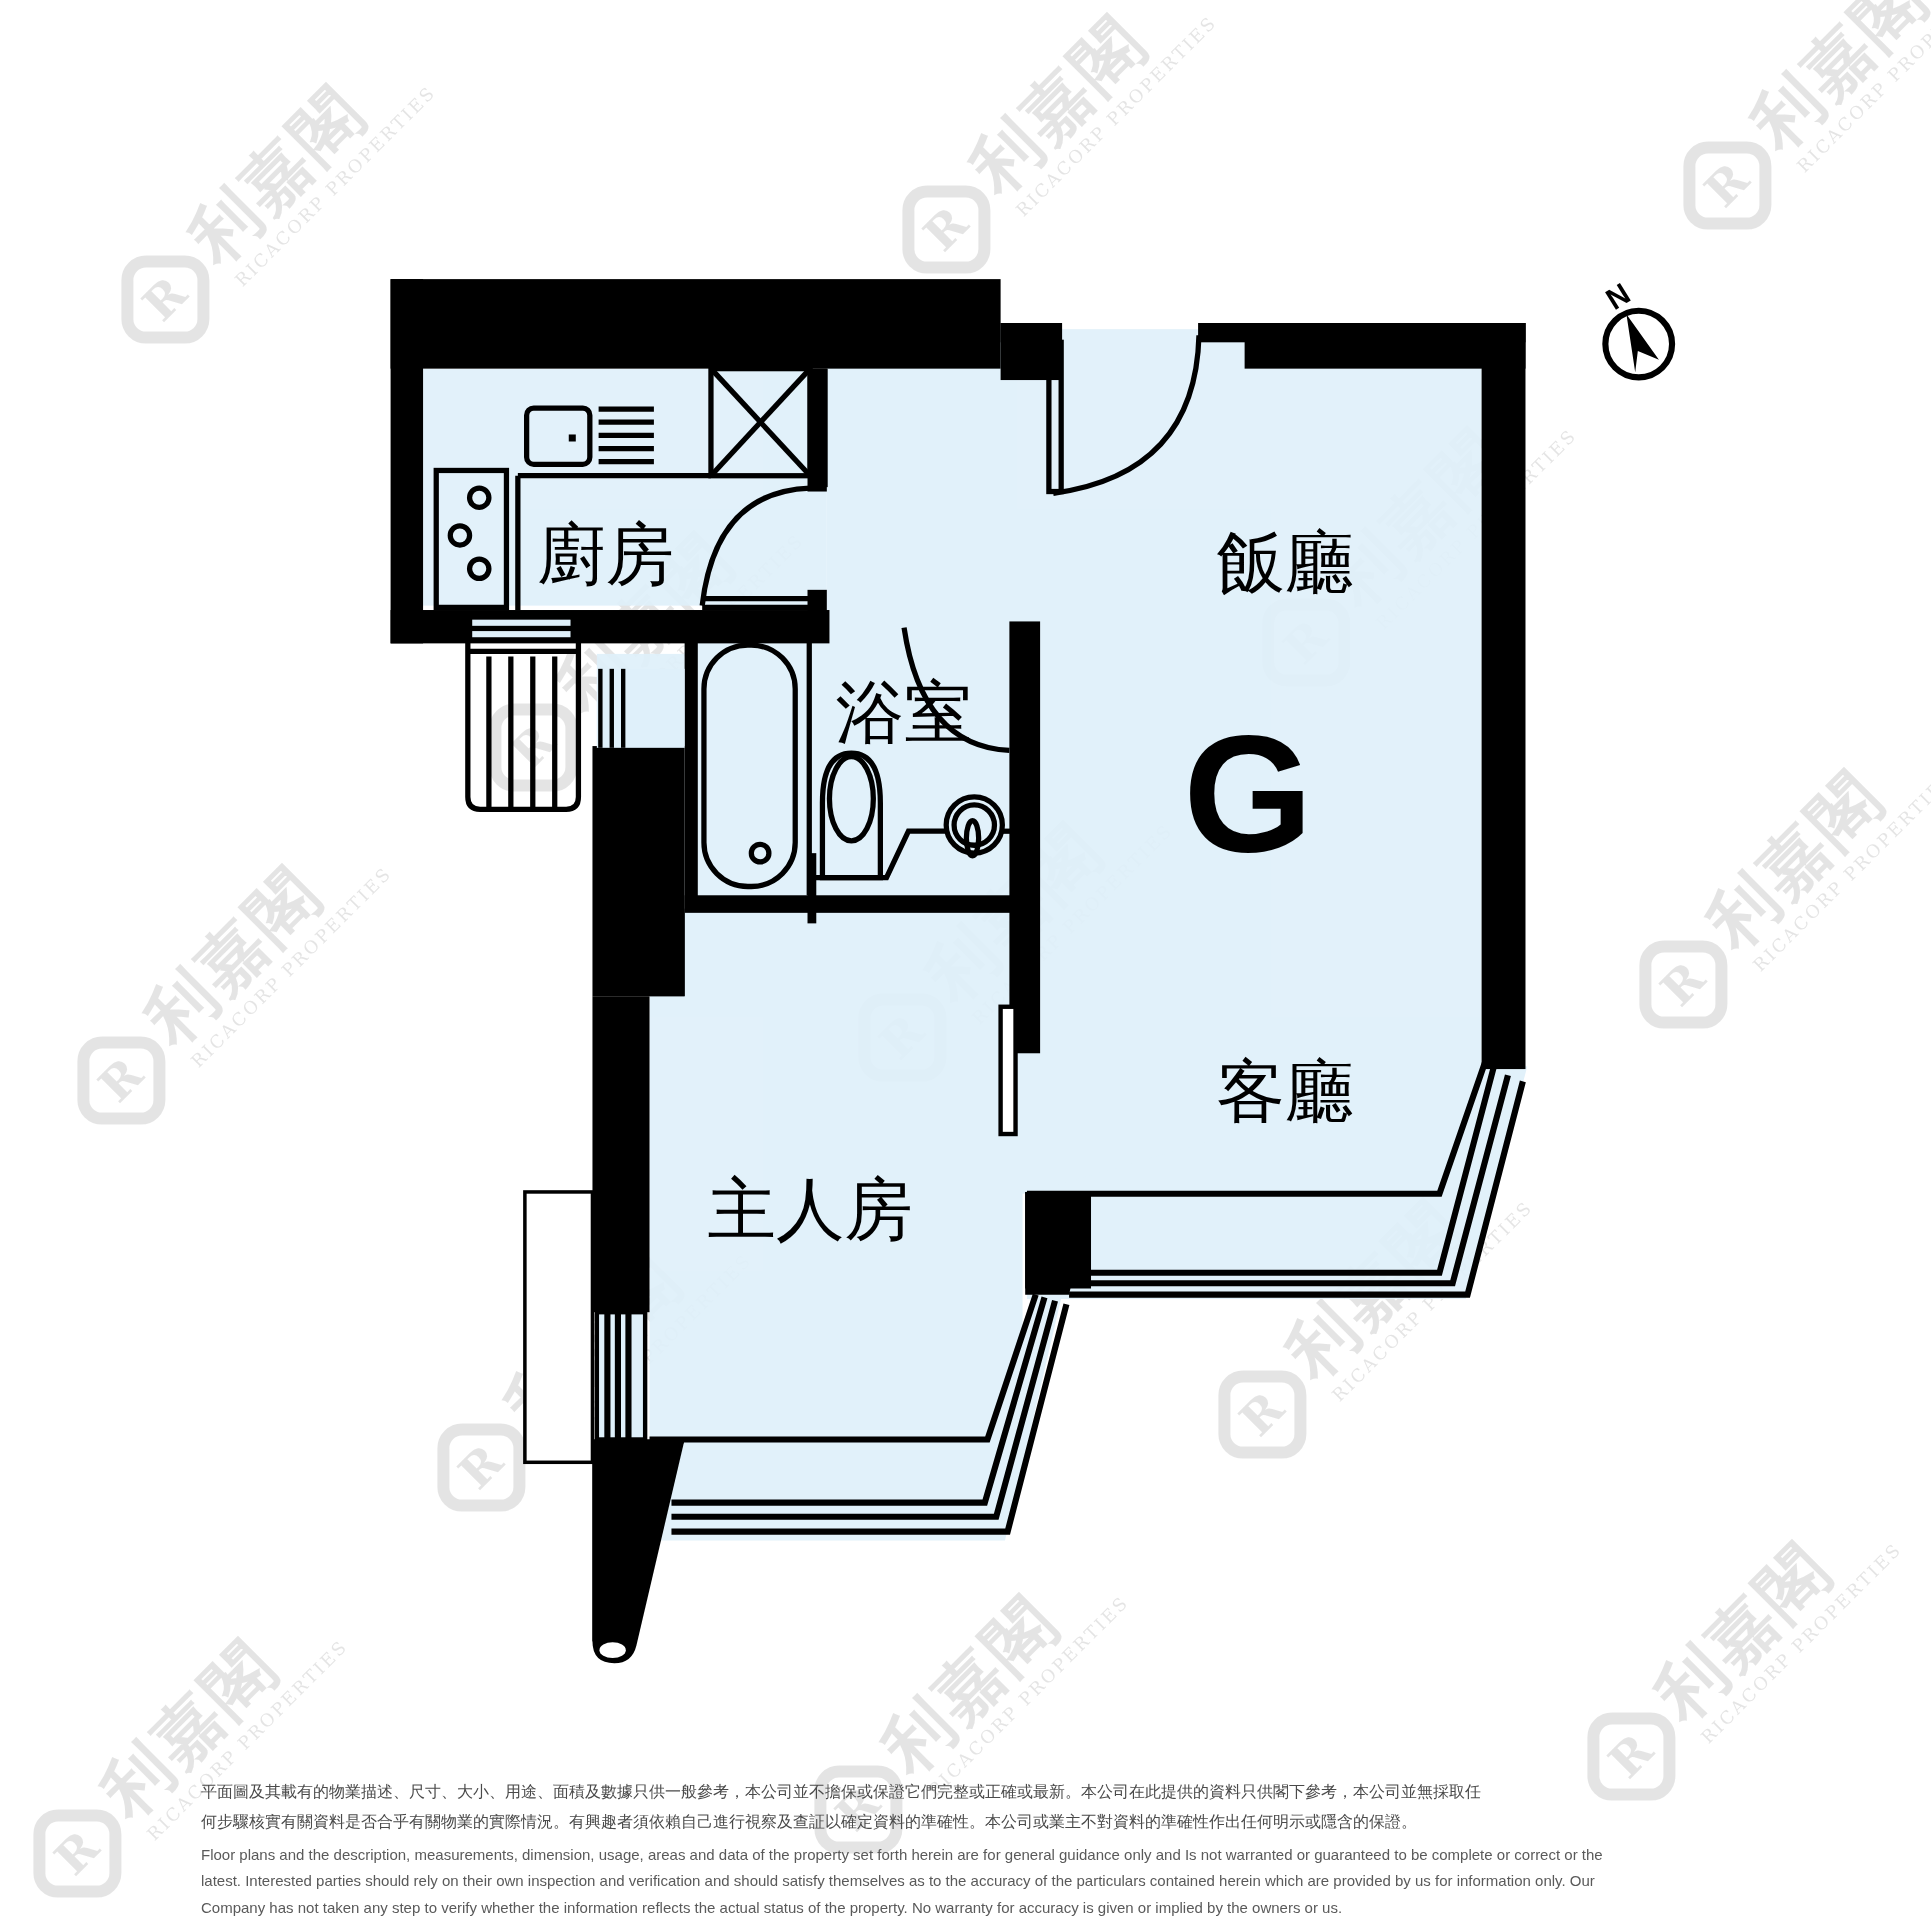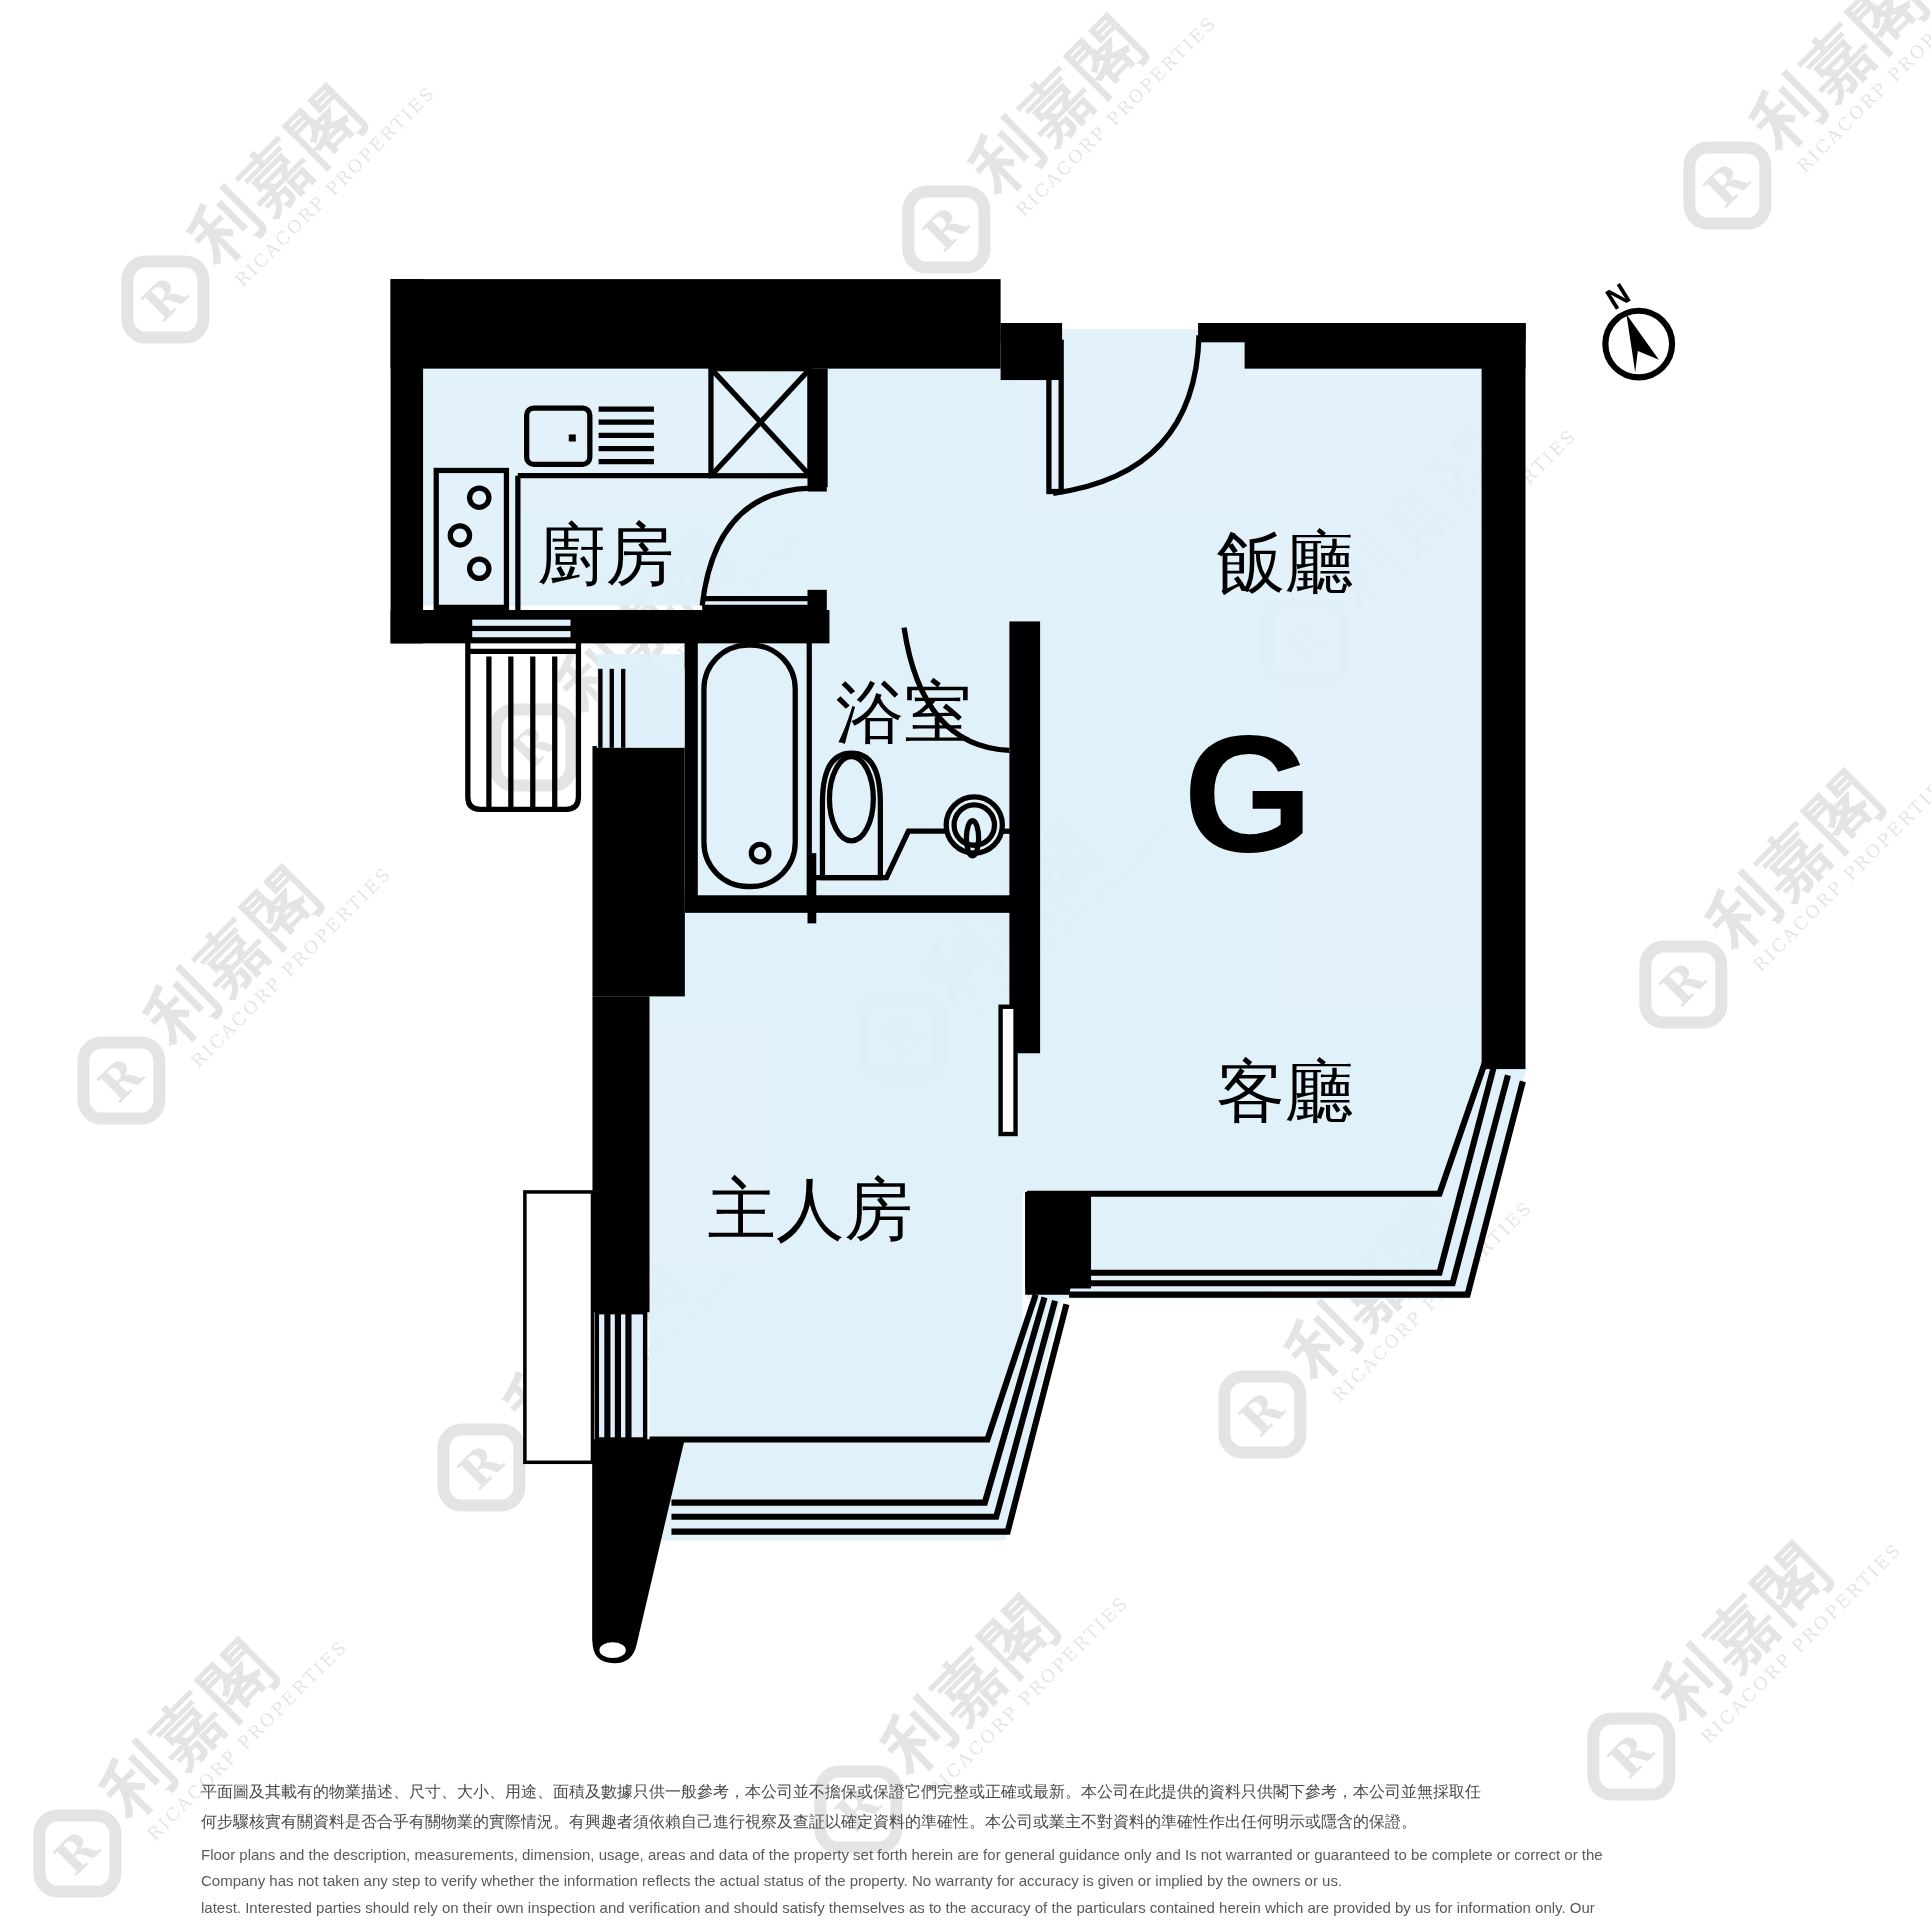--- a/index.html
+++ b/index.html
@@ -254,16 +254,16 @@
     <polygon points="1853,358 1890,410 1866,400 1863,424" fill="#000"></polygon>
   </g>
 </svg>
 
 <div class="disclaimer cn">
   <p>平面圖及其載有的物業描述、尺寸、大小、用途、面積及數據只供一般參考，本公司並不擔保或保證它們完整或正確或最新。本公司在此提供的資料只供閣下參考，本公司並無採取任</p>
   <p>何步驟核實有關資料是否合乎有關物業的實際情況。有興趣者須依賴自己進行視察及查証以確定資料的準確性。本公司或業主不對資料的準確性作出任何明示或隱含的保證。</p>
 </div>
 <div class="disclaimer en">
   <p>Floor plans and the description, measurements, dimension, usage, areas and data of the property set forth herein are for general guidance only and Is not warranted or guaranteed to be complete or correct or the</p>
+  <p>latest. Interested parties should rely on their own inspection and verification and should satisfy themselves as to the accuracy of the particulars contained herein which are provided by us for information only.  Our</p>
   <p>Company has not taken any step to verify whether the information reflects the actual status of the property.  No warranty for accuracy is given or implied by the owners or us.</p>
-  <p>latest. Interested parties should rely on their own inspection and verification and should satisfy themselves as to the accuracy of the particulars contained herein which are provided by us for information only.  Our</p>
 </div>
 
 
 </body></html>

